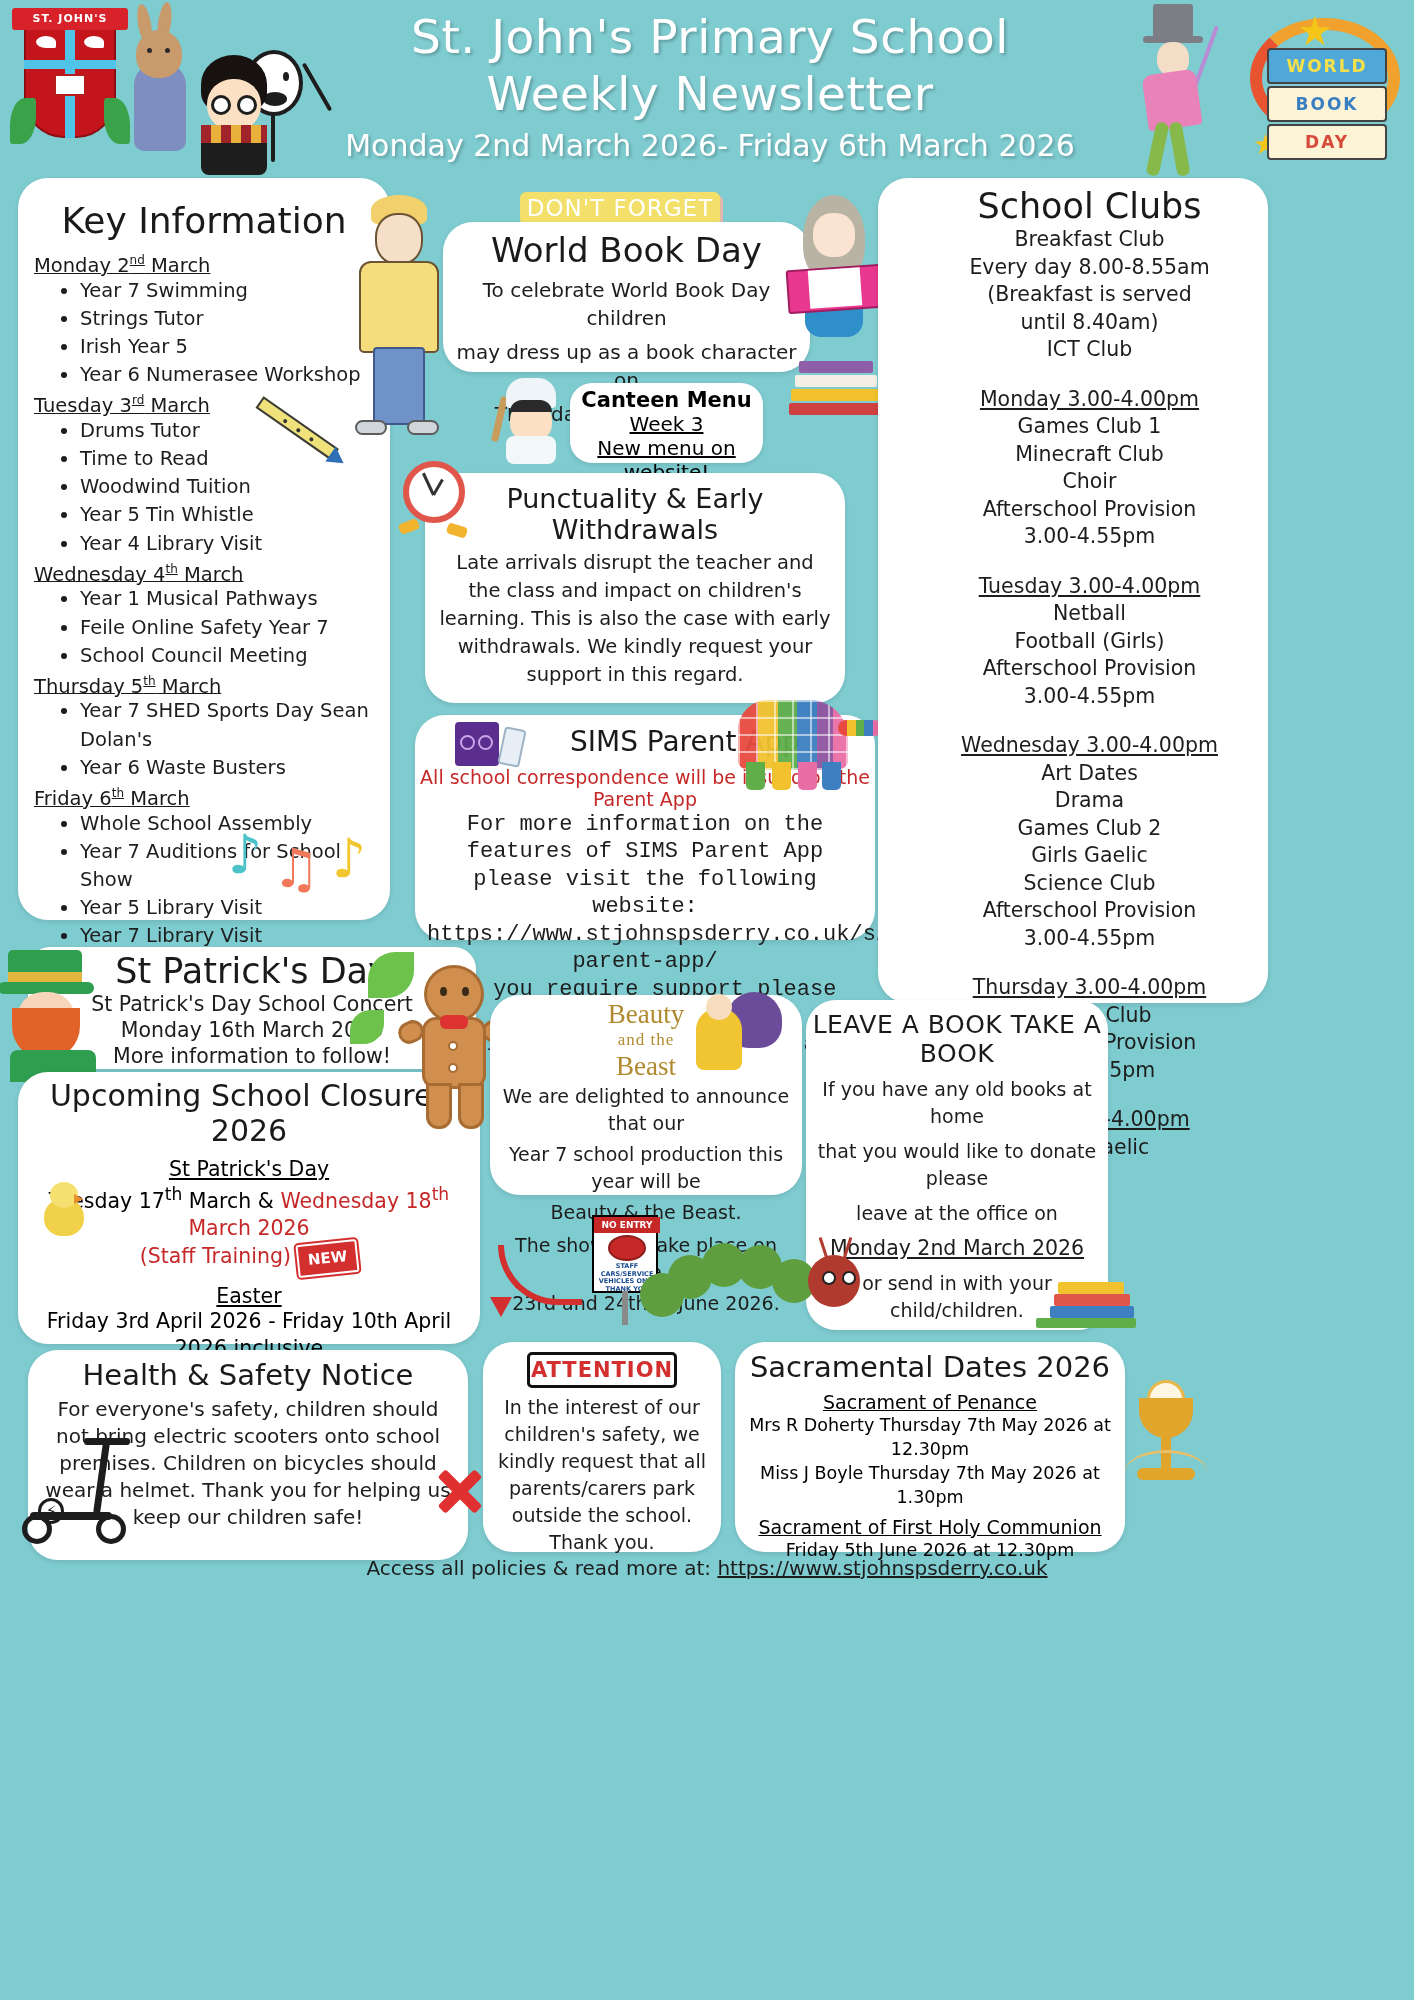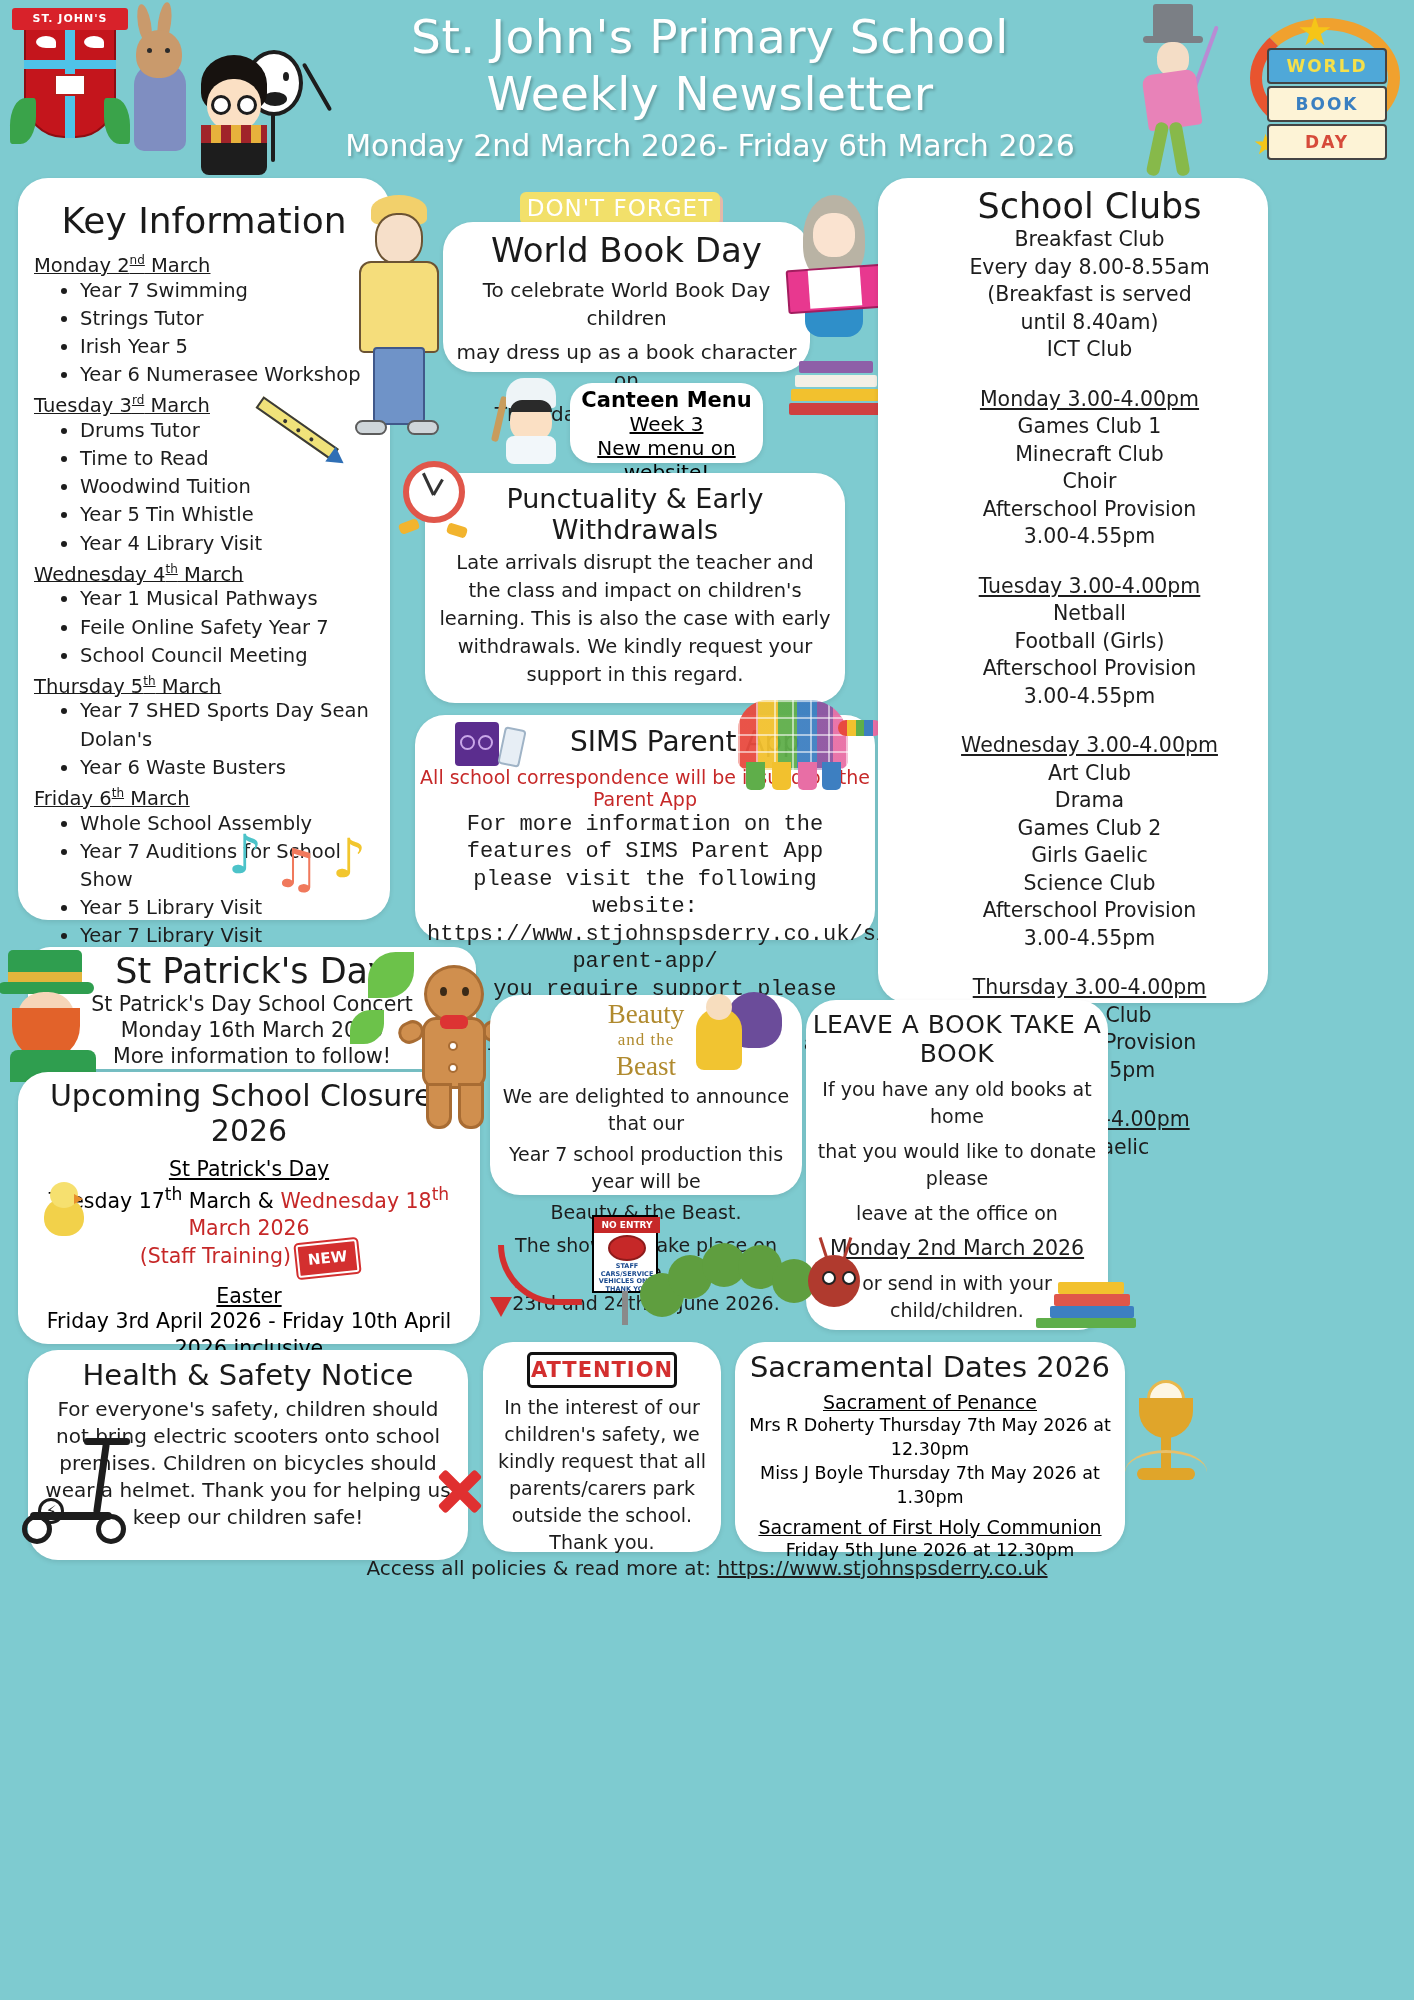--- a/index.html
+++ b/index.html
@@ -551,21 +551,21 @@
         <div class="club-block">
           <div class="club-head">Tuesday 3.00-4.00pm </div>
           <div>Netball</div>
           <div>Football (Girls)</div>
           <div>Afterschool Provision</div>
           <div>3.00-4.55pm</div>
         </div>
         <div class="club-gap"></div>
         <div class="club-block">
           <div class="club-head">Wednesday 3.00-4.00pm </div>
-          <div>Art Club</div>
+          <div>Art Dates</div>
           <div>Drama</div>
           <div>Games Club 2</div>
           <div>Girls Gaelic</div>
           <div>Science Club</div>
           <div>Afterschool Provision</div>
           <div>3.00-4.55pm</div>
         </div>
         <div class="club-gap"></div>
         <div class="club-block">
           <div class="club-head">Thursday 3.00-4.00pm</div>

